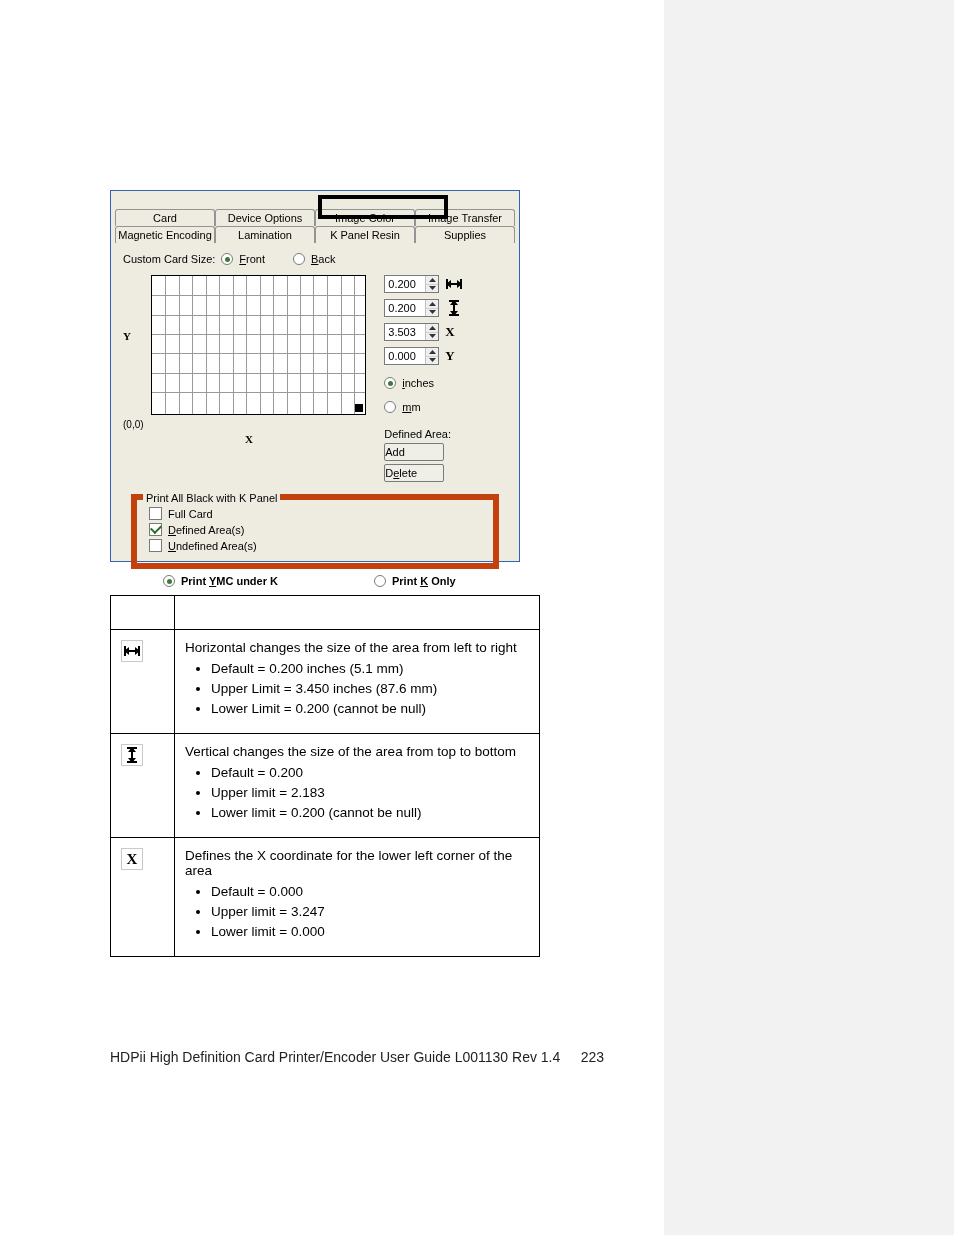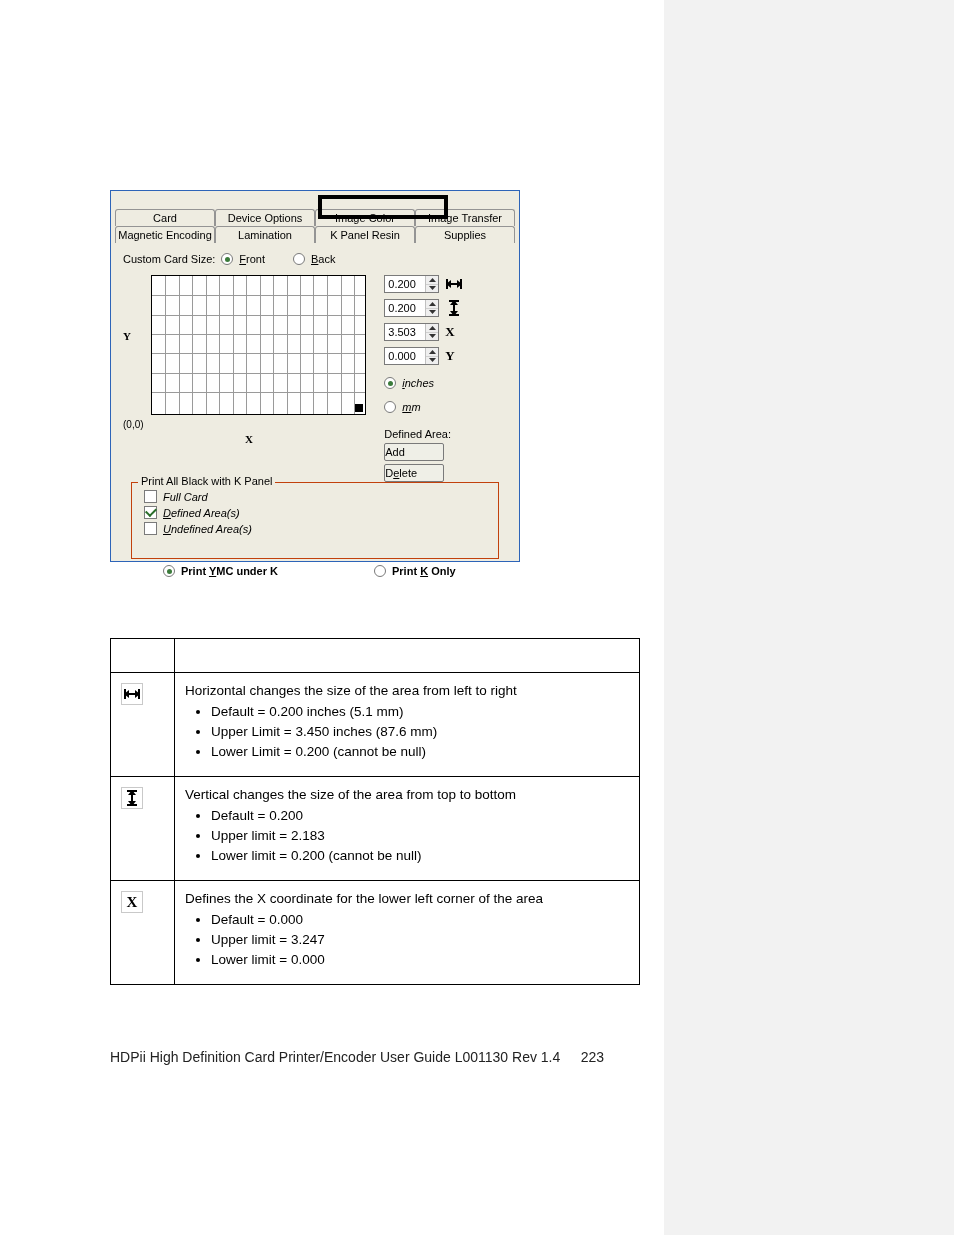--- a/index.html
+++ b/index.html
@@ -42,31 +42,31 @@
   .spin .arr:last-child { border-bottom: none; }
   .spin .arr svg { width: 7px; height: 4px; display: block; }
   .icon-slot { width: 18px; height: 18px; display: inline-flex; align-items: center; justify-content: center; }
   .icon-slot svg { width: 16px; height: 16px; }
   .bold-letter { font-weight: bold; font-family: Georgia, serif; font-size: 13px; }
 
   .defined-area-col { margin-top: 6px; }
   .btn { display: inline-block; width: 60px; text-align: left; padding: 2px 0; border: 1px solid #7a7a7a; background: #efefe7; font-size: 11px; border-radius: 2px; margin-top: 3px; }
 
   .direction-row { display: flex; align-items: center; gap: 6px; margin: 14px 0 6px 28px; }
-  .fieldset { border: 1px solid #c2410c; margin: 0 8px 6px 8px; padding: 4px 12px 20px 12px; position: relative; }
+  .fieldset { border: 6px solid #c2410c; margin: 12px 8px 6px 8px; padding: 4px 12px 8px 12px; position: relative; }
   .fieldset .legend { position: absolute; top: -8px; left: 6px; background: #eeece1; padding: 0 3px; font-size: 11px; }
-  .chk-row { display: flex; align-items: center; gap: 6px; font-size: 11px; margin: 3px 0; font-style: italic; }
+  .chk-row { display: flex; align-items: center; gap: 6px; font-size: 11px; margin: 3px 0; }
   .chk { width: 13px; height: 13px; border: 1px solid #7a7a7a; background: #fff; display: inline-flex; align-items: center; justify-content: center; }
   .chk.on::after { content: ""; width: 8px; height: 5px; border-left: 2px solid #2a6e2a; border-bottom: 2px solid #2a6e2a; transform: rotate(-45deg) translate(1px, -1px); }
   .print-mode-row { display: flex; align-items: center; gap: 8px; justify-content: flex-start; margin: 6px 0 0 40px; font-weight: bold; }
   .print-mode-row .group { display: flex; align-items: center; gap: 6px; }
   .spacer-h { width: 80px; }
 
   
-  .info-table { margin-top: 76px; width: 530px; border: 1px solid #000; border-collapse: collapse; font-size: 13.5px; }
+  .info-table { margin-top: 33px; width: 430px; border: 1px solid #000; border-collapse: collapse; font-size: 13.5px; }
   .info-table td { border: 1px solid #000; vertical-align: top; padding: 10px 10px 12px 10px; }
   .info-table td.icon-cell { width: 64px; text-align: left; }
   .info-table thead td { height: 34px; }
   .iconframe { display: inline-flex; width: 22px; height: 22px; border: 1px solid #c9c9c9; align-items: center; justify-content: center; }
   .iconframe svg { width: 16px; height: 16px; }
   ul.bullets { list-style: disc; padding-left: 26px; margin-top: 6px; }
   ul.bullets li { margin: 5px 0; }
 
   .footer { position: absolute; left: 0; right: 30px; bottom: 170px; display: flex; justify-content: space-between; align-items: center; font-size: 14px; }
   .footer .left { color: #222; }

